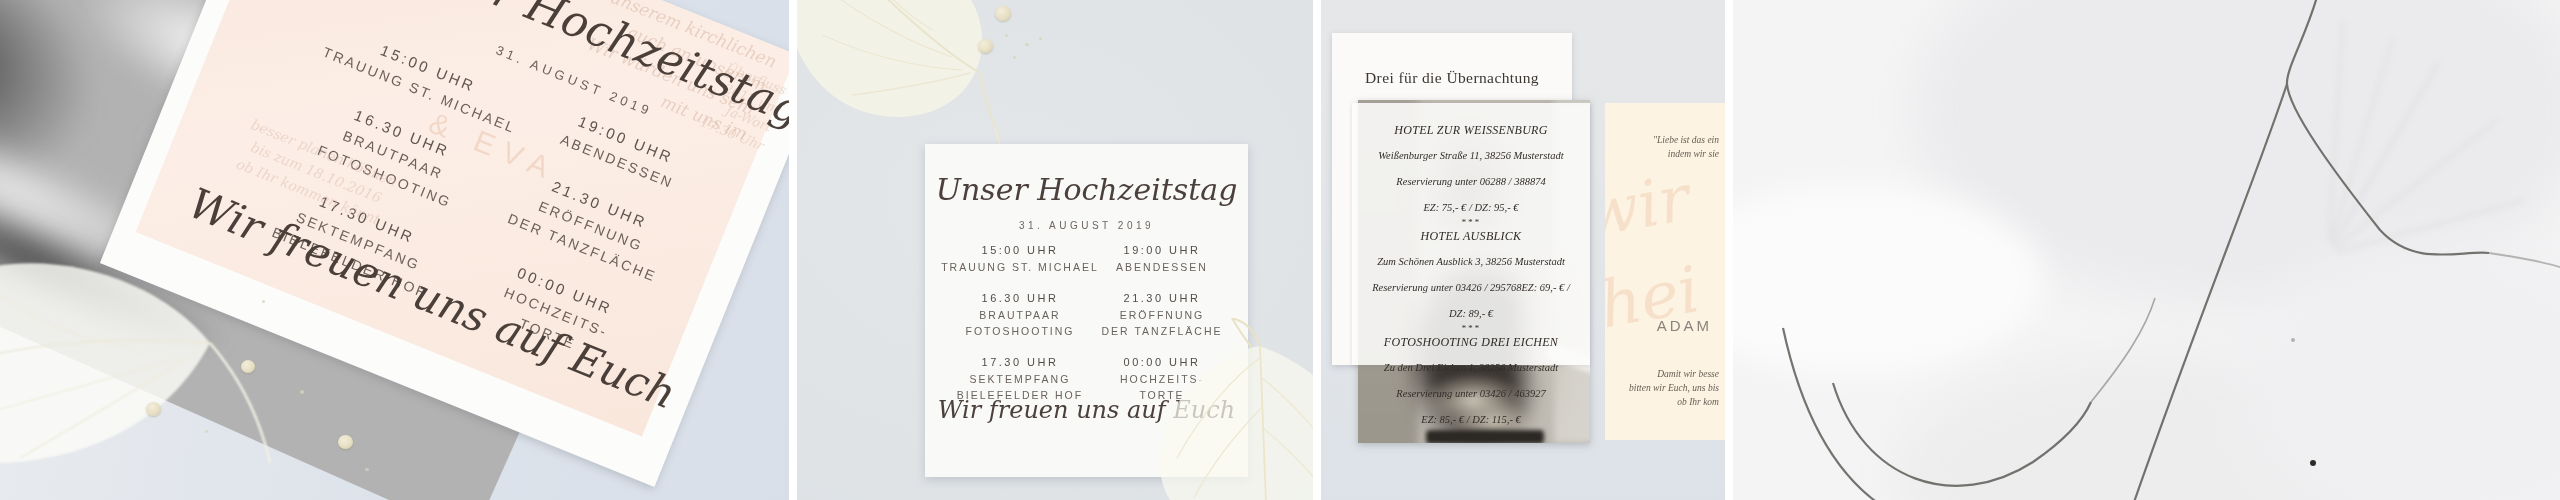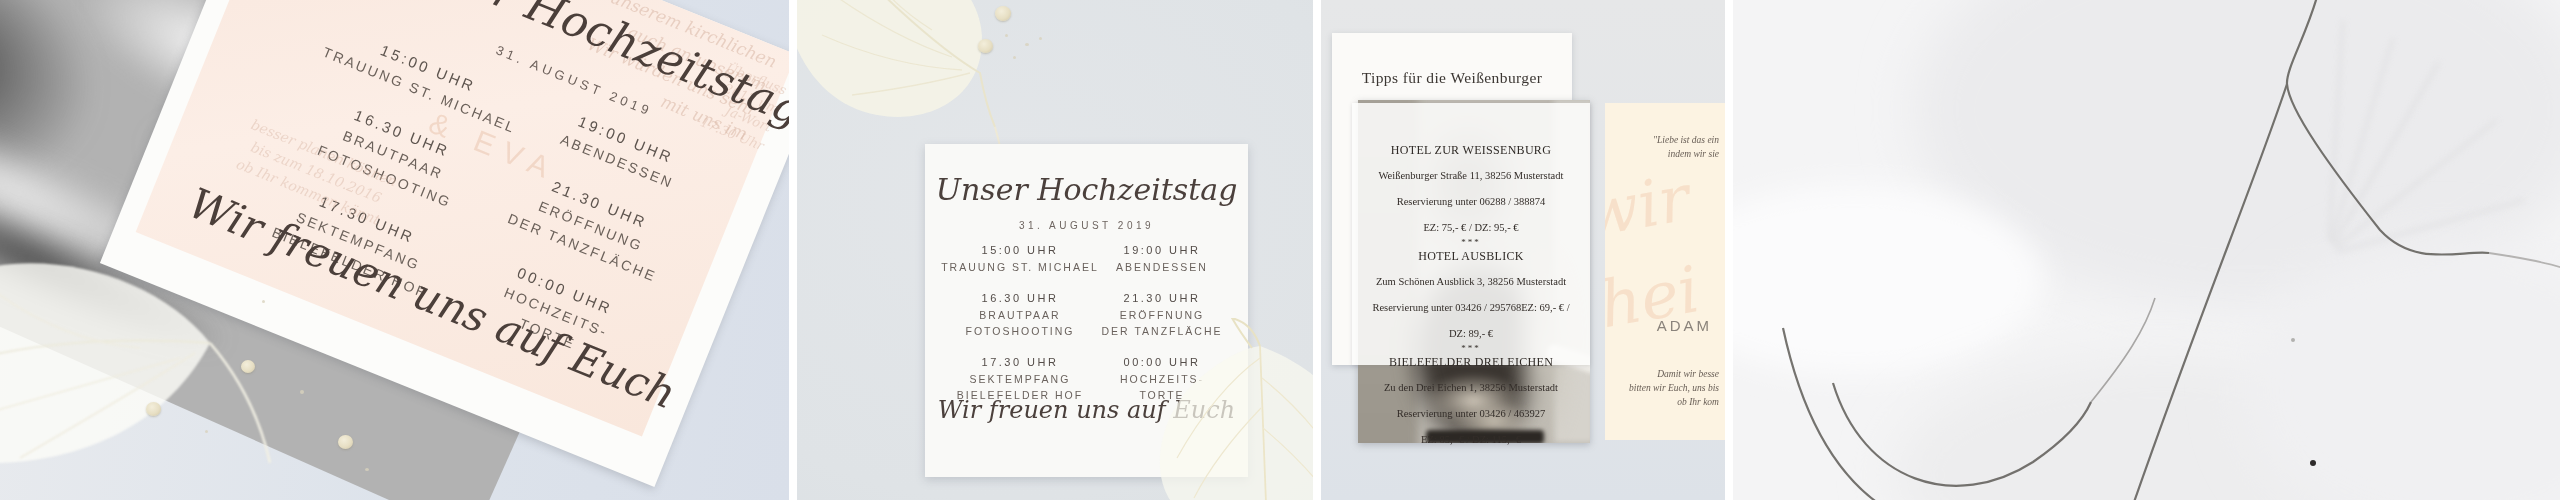--- a/index.html
+++ b/index.html
@@ -210,52 +210,52 @@
       <path d="M118,28 C120,80 122,130 124,185" stroke="#ece5c8" stroke-width="1.8" fill="none"></path>
       <path d="M118,40 C90,60 60,95 35,140 M120,60 C145,80 175,110 200,150 M119,90 C95,115 70,145 52,180 M121,110 C145,130 170,155 190,182" stroke="#eee8d0" stroke-width="1.2" fill="none"></path>
     </svg>
   </section>
 
   <div class="gap" style="left:1313px;width:8px;"></div>
 
   <section class="tile" id="tile3">
 
     <div class="abs tips-card">
-      <div class="tips-title serif center">Tipps für die Weißenburger</div>
+      <div class="tips-title serif center">Drei für die Übernachtung</div>
     </div>
 
     <div class="abs photo-card">
       <div class="blob" style="left:-20px;top:-10px;width:80px;height:370px;background:linear-gradient(180deg,#a8a399,#9b968c);filter:blur(4px);border-radius:0;"></div>
       <div class="blob" style="left:196px;top:0;width:40px;height:343px;background:#d6d3cc;filter:blur(3px);border-radius:0;"></div>
       <div class="blob" style="left:55px;top:18px;width:110px;height:135px;background:radial-gradient(closest-side,#6f6a62,rgba(150,145,135,0));filter:blur(10px);"></div>
       <div class="blob" style="left:45px;top:150px;width:150px;height:205px;background:radial-gradient(closest-side,#3b3631 65%,rgba(90,85,78,0));filter:blur(8px);"></div>
       <div class="blob" style="left:150px;top:140px;width:72px;height:215px;background:radial-gradient(closest-side,#ccc8be,rgba(160,156,148,0));filter:blur(6px);"></div>
       <div class="blob" style="left:188px;top:252px;width:62px;height:16px;background:#efede8;filter:blur(2px);transform:rotate(18deg);border-radius:6px;"></div>
       <div class="blob" style="left:63px;top:273px;width:105px;height:56px;background:radial-gradient(closest-side,#cfc7b9,rgba(150,142,128,0));filter:blur(3px);"></div>
       <div class="blob" style="left:95px;top:300px;width:82px;height:42px;background:radial-gradient(closest-side,#c6beb0,rgba(140,132,118,0));filter:blur(3px);"></div>
       <div class="blob" style="left:68px;top:330px;width:118px;height:14px;background:#2c2824;filter:blur(2px);border-radius:4px;"></div>
     </div>
 
-    <div class="abs vellum serif center" style="padding-top:40px;box-sizing:border-box;">
+    <div class="abs vellum serif center" style="padding-top:20px;box-sizing:border-box;font-style:italic;">
       <div>
         <div class="hotel-name">HOTEL ZUR WEISSENBURG</div>
         <div class="hotel-line">Weißenburger Straße 11, 38256 Musterstadt</div>
         <div class="hotel-line">Reservierung unter 06288 / 388874</div>
         <div class="hotel-line">EZ: 75,- € / DZ: 95,- €</div>
       </div>
       <div class="hotel-sep">***</div>
       <div>
         <div class="hotel-name">HOTEL AUSBLICK</div>
         <div class="hotel-line">Zum Schönen Ausblick 3, 38256 Musterstadt</div>
         <div class="hotel-line">Reservierung unter 03426 / 295768EZ: 69,- € /</div>
         <div class="hotel-line">DZ: 89,- €</div>
       </div>
       <div class="hotel-sep">***</div>
       <div>
-        <div class="hotel-name">BIELEFELDER DREI EICHEN</div>
+        <div class="hotel-name">FOTOSHOOTING DREI EICHEN</div>
         <div class="hotel-line">Zu den Drei Eichen 1, 38256 Musterstadt</div>
         <div class="hotel-line">Reservierung unter 03426 / 463927</div>
         <div class="hotel-line">EZ: 85,- € / DZ: 115,- €</div>
       </div>
     </div>
 
     <div class="abs cream-card">
       <div class="abs script prelines" style="left:-14px;top:50px;width:180px;font-size:64px;line-height:92px;color:#f7dfc8;transform:rotate(-10deg);opacity:.9;">wir
 hei</div>
       <div class="abs cream-line" style="left:0;top:30px;width:114px;">"Liebe ist das ein

